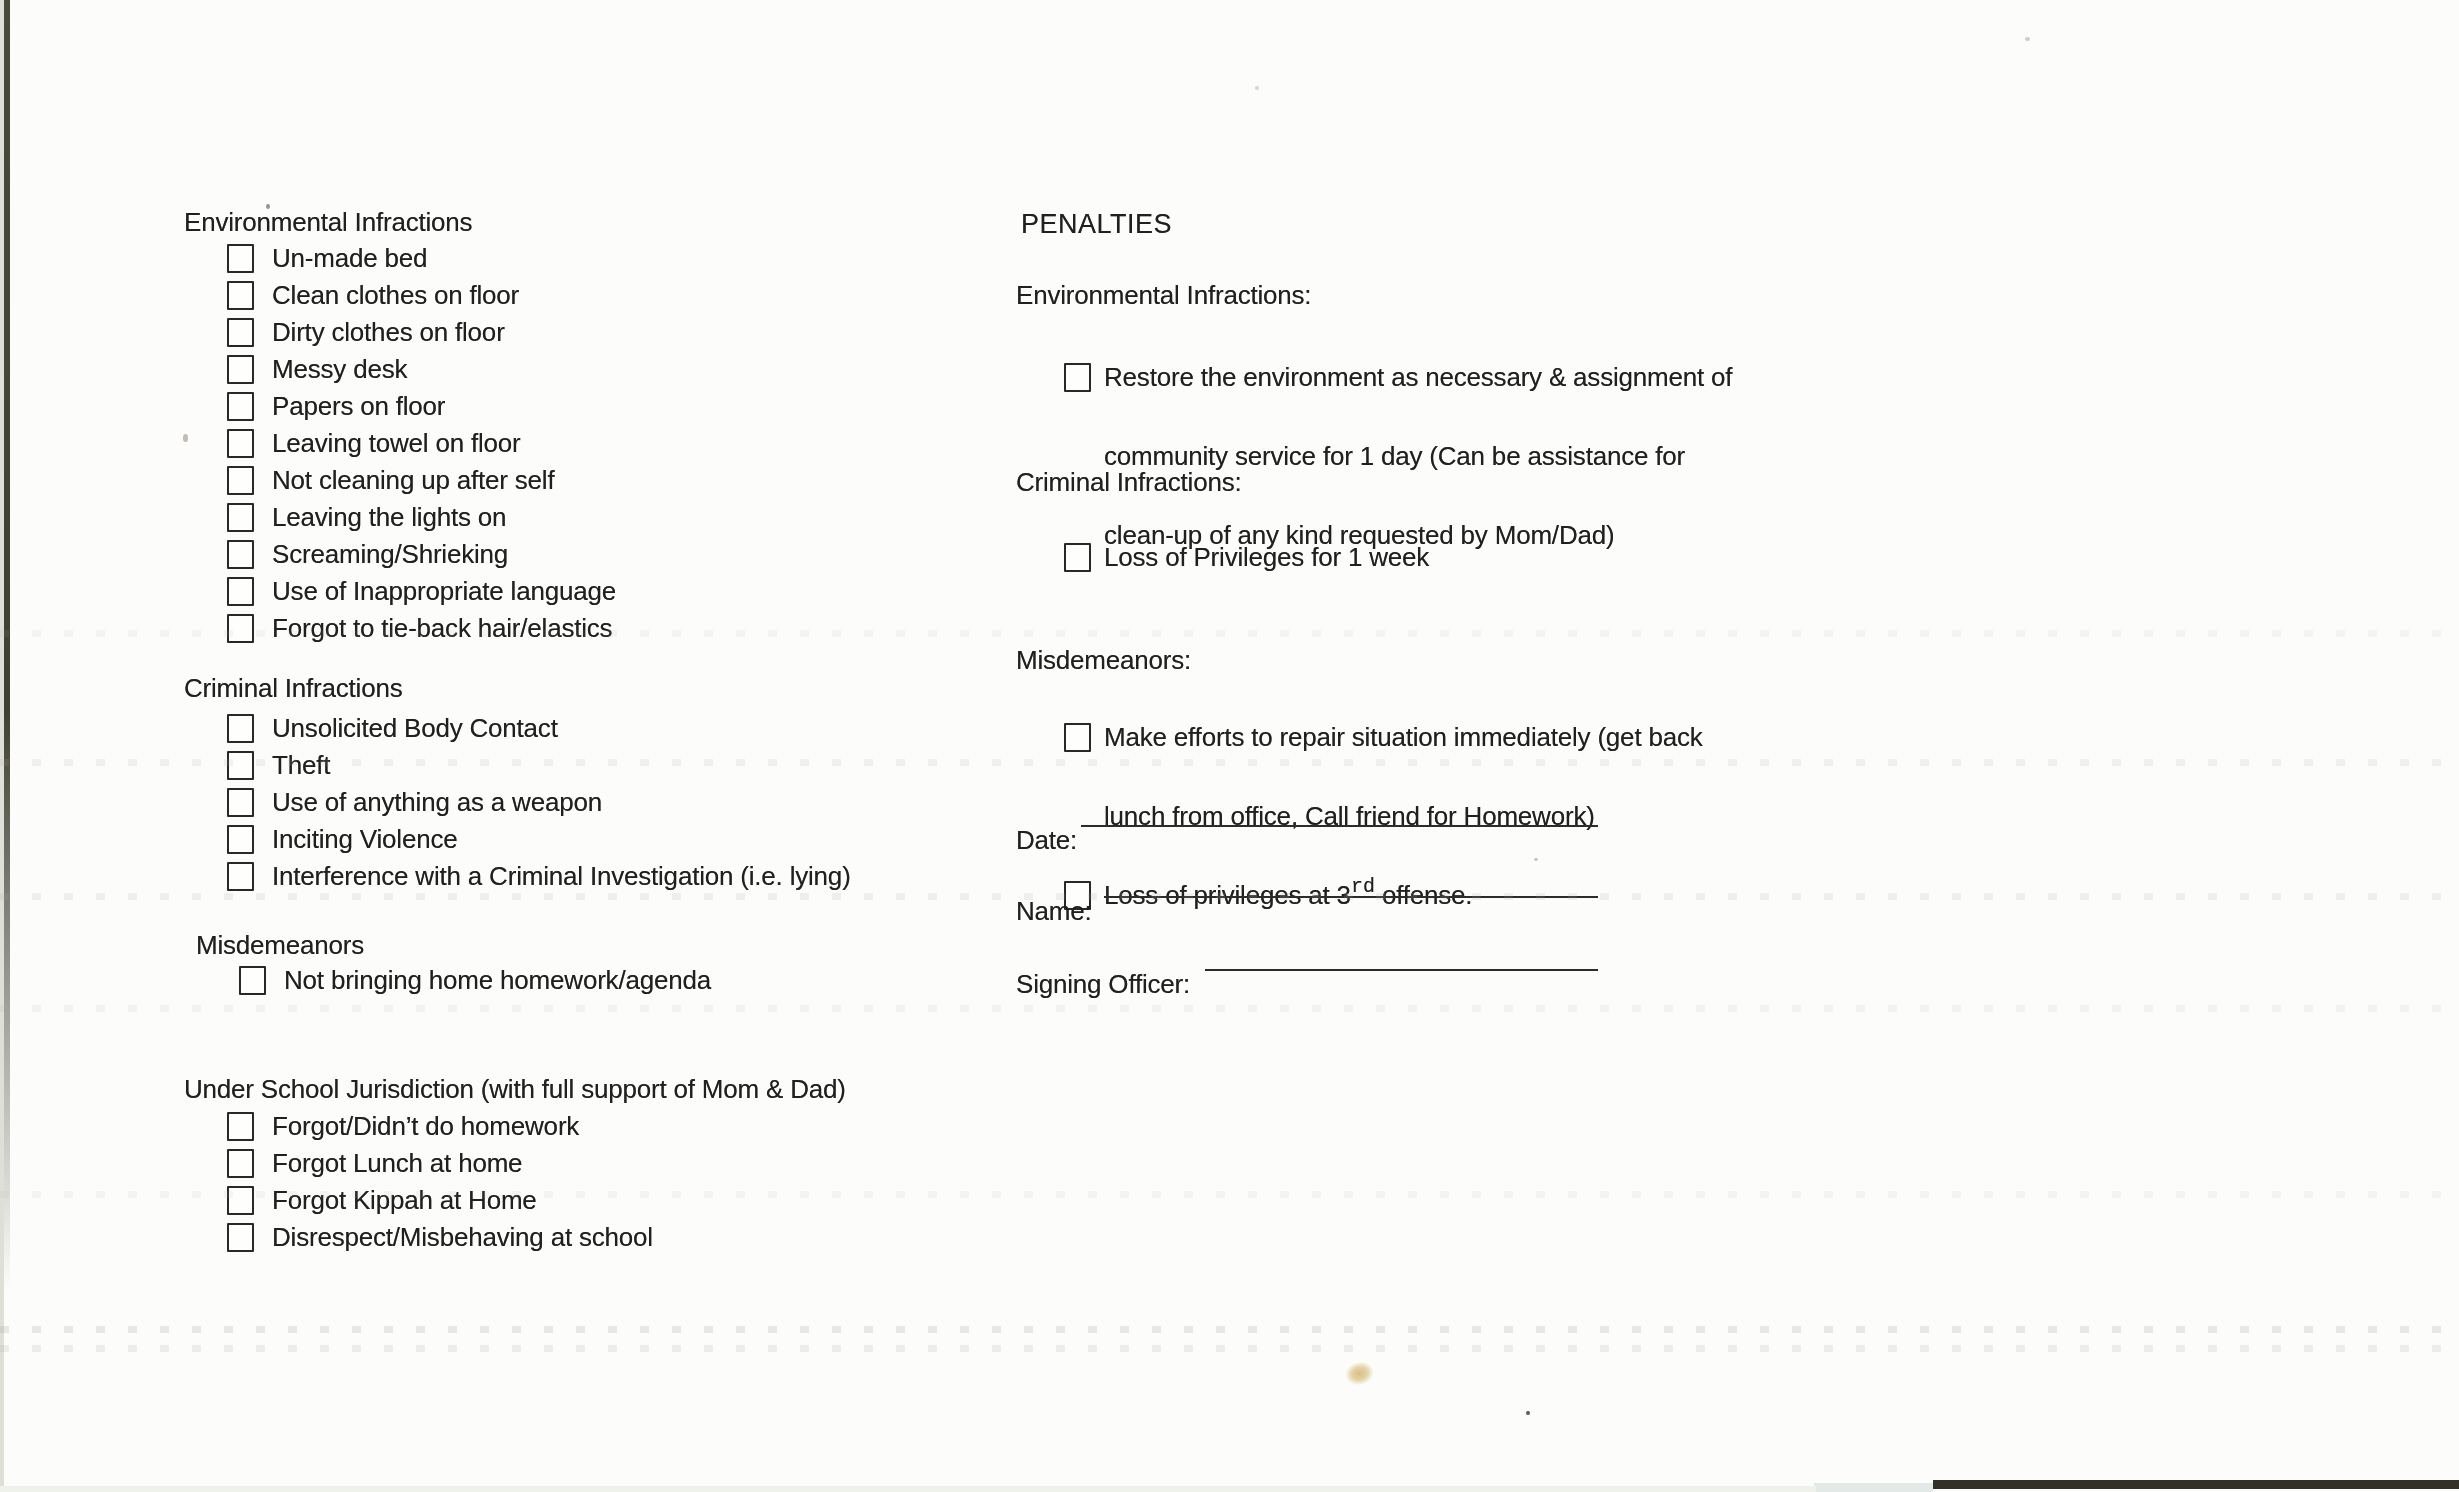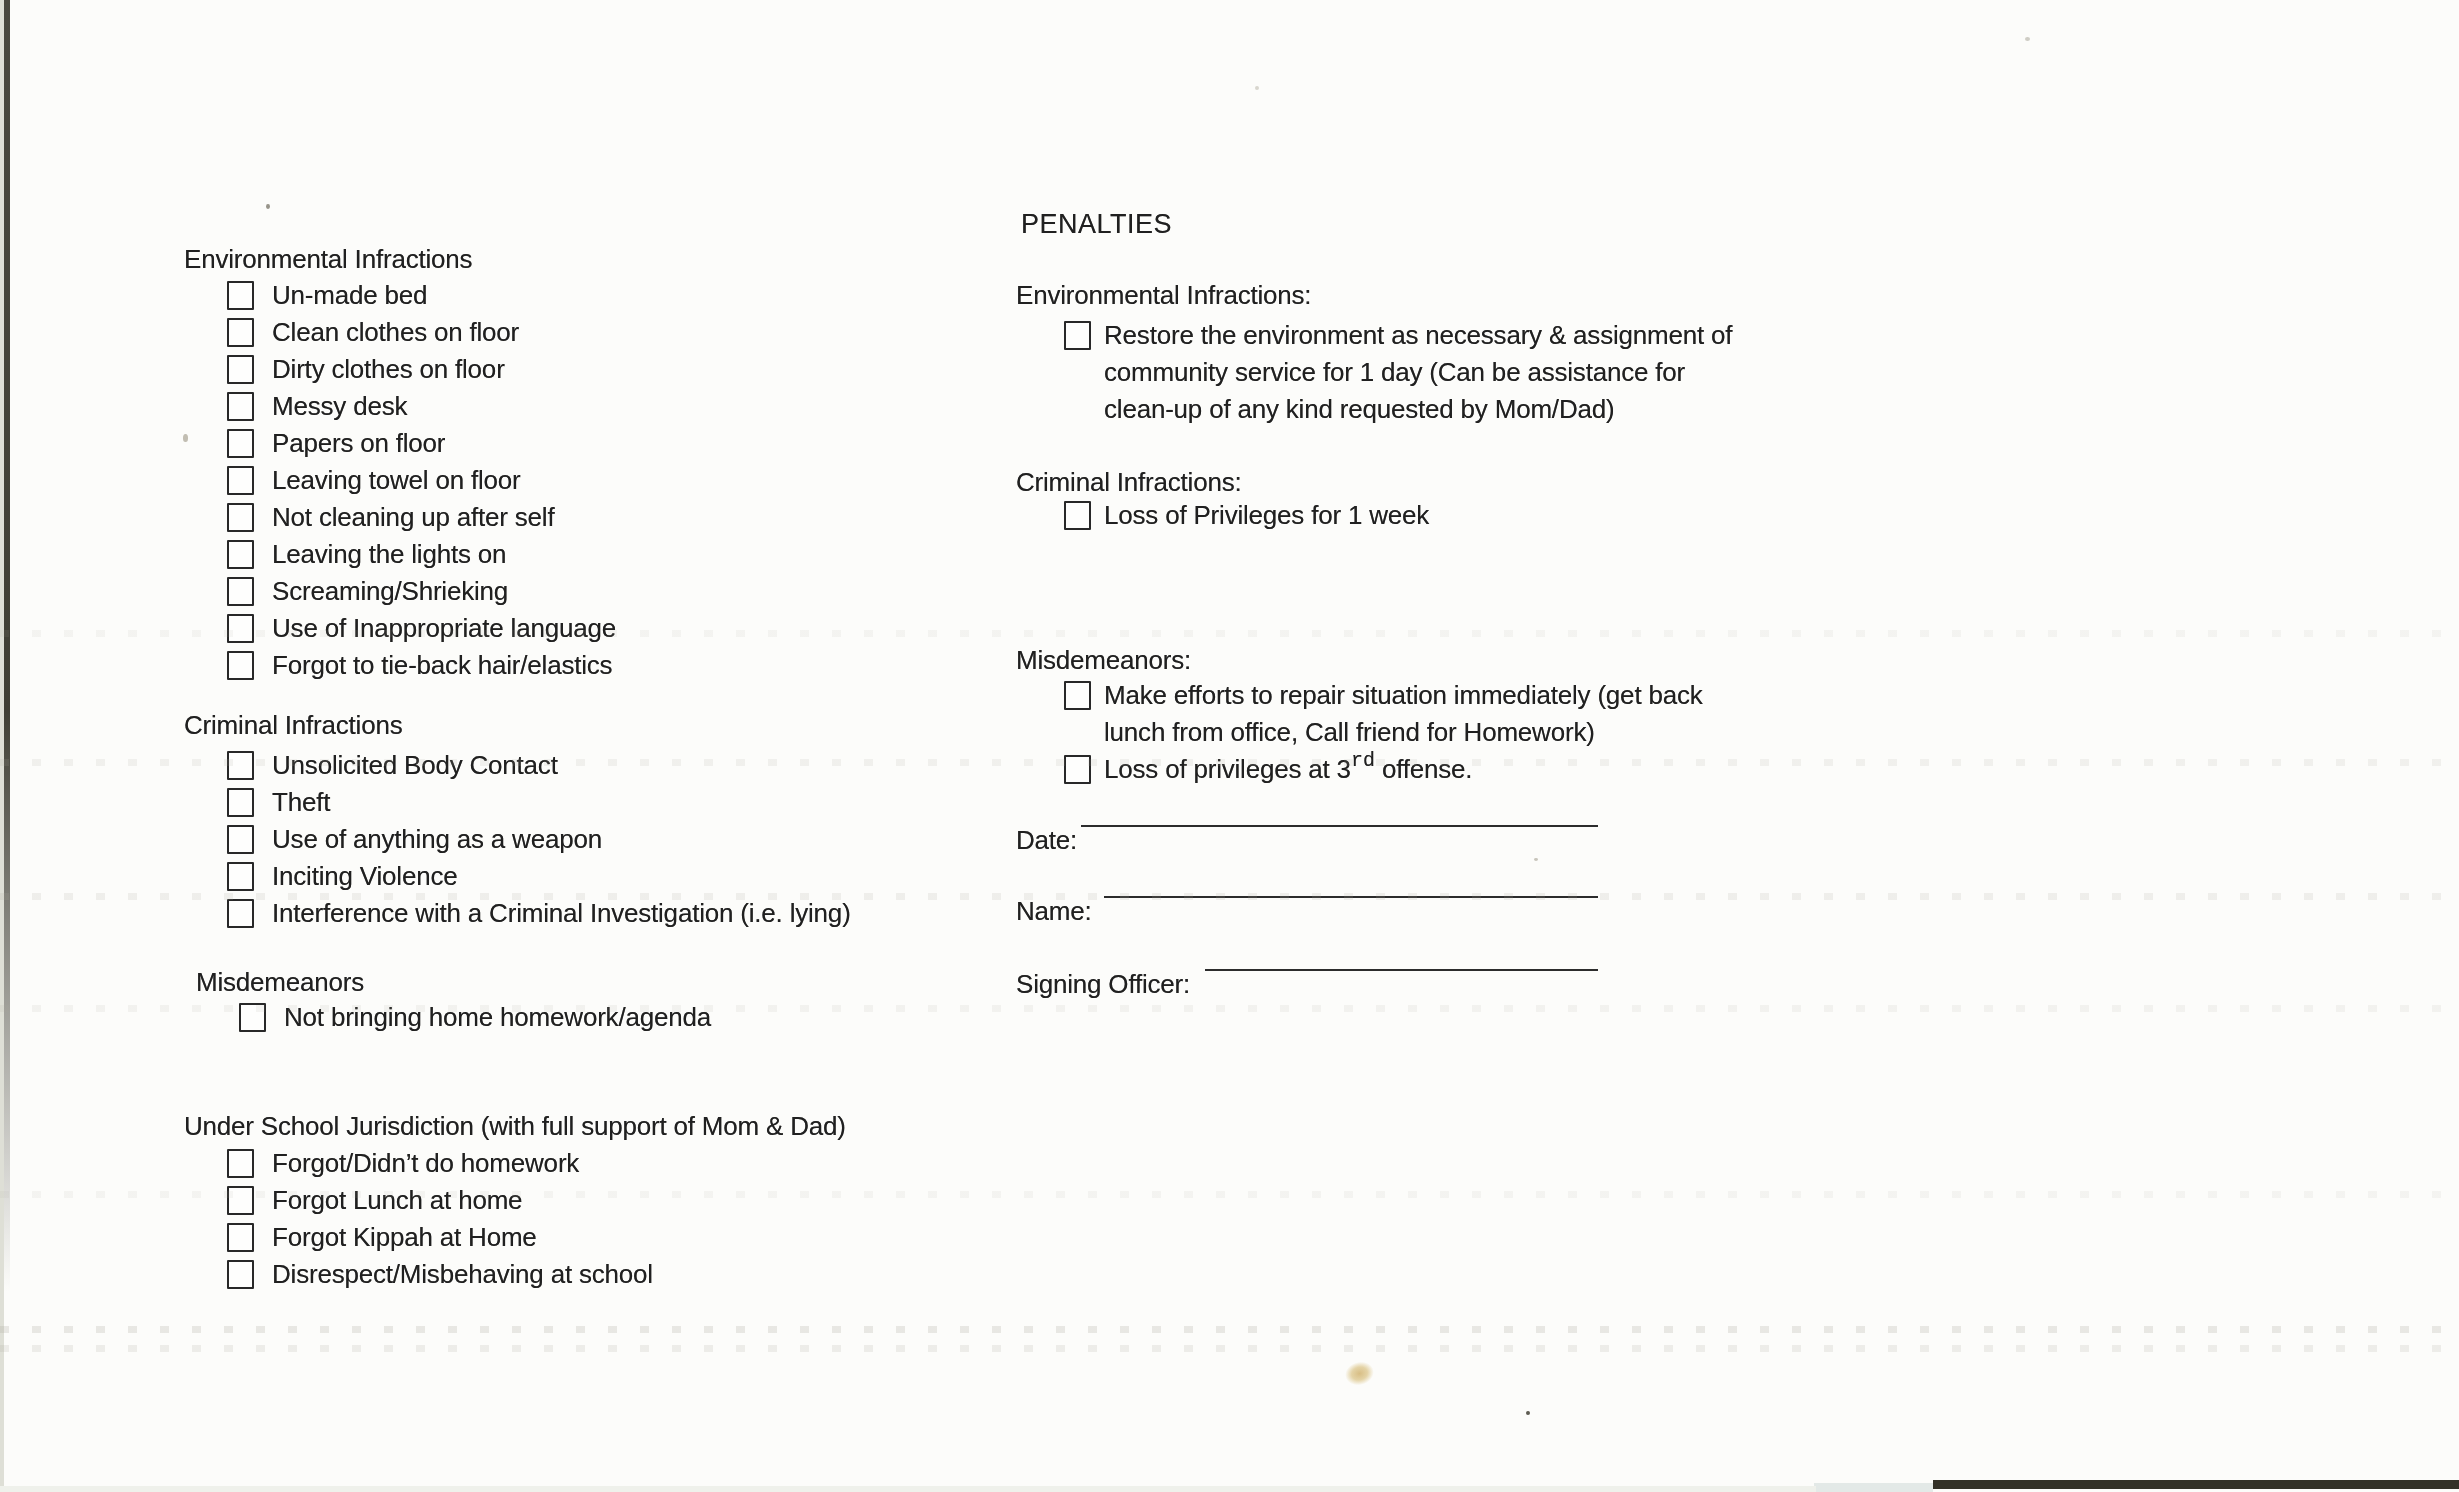--- a/index.html
+++ b/index.html
@@ -10,36 +10,36 @@
   html,body{margin:0;padding:0;}
   body{
     width:2459px;height:1493px;position:relative;overflow:hidden;
     background:var(--paper);
     font-family:"Liberation Sans","DejaVu Sans",sans-serif;
     color:var(--ink);
     -webkit-font-smoothing:antialiased;
   }
   .txt{ text-shadow:0 0 0.6px rgba(30,30,30,.55); letter-spacing:-0.2px; }
   
-  .sec{position:absolute;width:941px;margin-top:37px;}
+  .sec{position:absolute;width:941px;}
   .sec .h{font-size:26px;line-height:29px;white-space:pre;}
   .row{height:37px;display:flex;align-items:center;padding-left:43px;}
   .cb{
     width:27px;height:29px;box-sizing:border-box;flex:0 0 auto;
     border:2.9px solid var(--box);background:rgba(255,255,255,.6);
     border-radius:1px;
   }
   .row .lbl{margin-left:18px;font-size:26px;line-height:37px;white-space:pre;}
   
   .rtitle{position:absolute;font-size:27px;line-height:33px;letter-spacing:0.5px;white-space:pre;}
   .rsec{position:absolute;width:865px;}
   .rsec .h{font-size:26px;line-height:31px;white-space:pre;}
   .ritem{position:relative;padding-left:88px;}
   .ritem .cb{position:absolute;left:48px;top:3.8px;}
-  .rline{font-size:26px;line-height:37px;height:37px;white-space:pre;}
+  .rline{font-size:26px;line-height:37px;height:37px;white-space:pre;margin-top:42px;}
   .rline sup{font-size:20px;line-height:0;position:relative;top:-1.9px;letter-spacing:0;font-family:Liberation Mono, monospace;}
   
   .sig{position:absolute;left:1016px;width:582px;height:31px;display:flex;align-items:flex-start;}
   .siglbl{font-size:26px;line-height:31px;white-space:pre;}
   .sigline{flex:1 1 auto;height:0;border-bottom:2.9px solid var(--underline);margin-bottom:1px;}
   
   .art{position:absolute;pointer-events:none;}
   .edge-strip{left:0;top:0;width:3.8px;height:1493px;background:var(--edge-strip);}
   .edge-line{left:3.8px;top:0;width:5.8px;height:1292px;
     background:linear-gradient(to bottom,#4a4940 0,var(--edge-line) 55%,rgba(64,63,53,0) 100%);}

